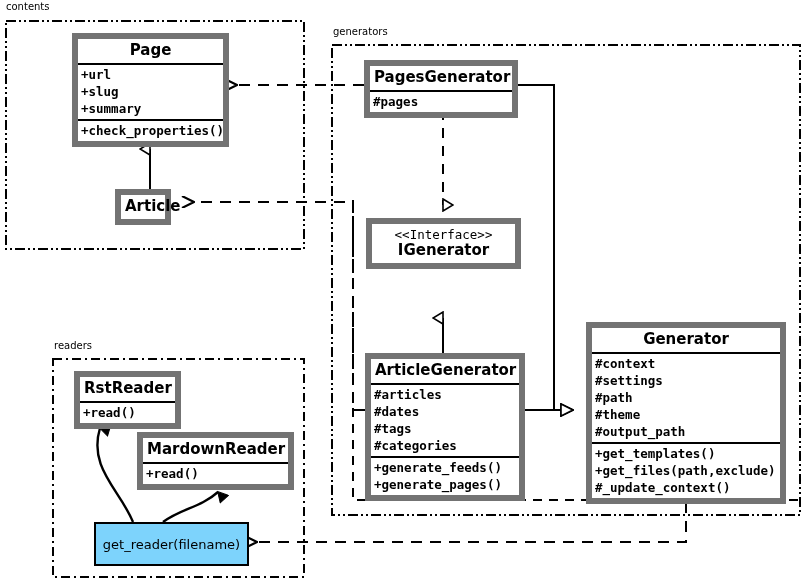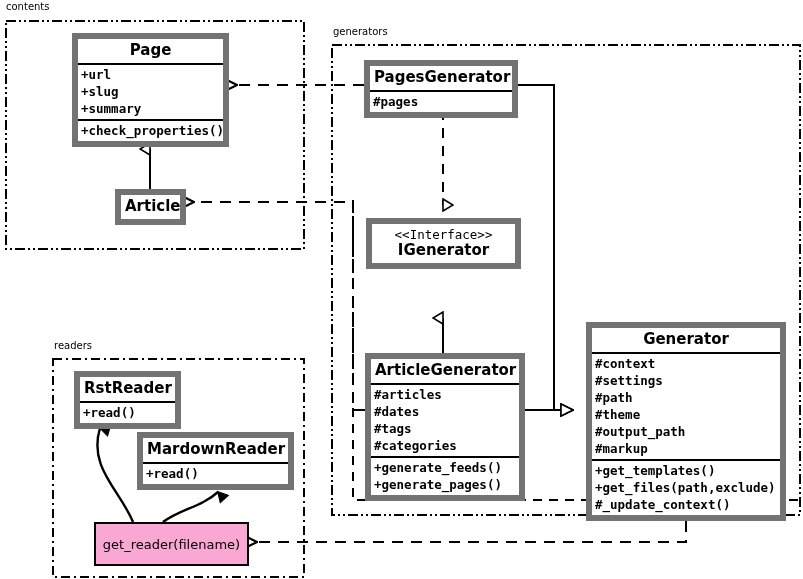--- a/index.html
+++ b/index.html
@@ -54,21 +54,21 @@
     font-weight:bold;
   }
   .cls .compartment div{
     line-height:1.36;
     white-space:nowrap;
   }
   .plainbox{
     position:absolute;
     box-sizing:border-box;
     border:2px solid #000;
-    background:#f9a8d4;
+    background:#7dd3fc;
     display:flex;align-items:center;justify-content:center;
     font-family:"DejaVu Sans", sans-serif;
     font-size:13px;
     color:#000;
   }
 </style>
 </head>
 <body>
 
 <div id="canvas">
@@ -158,21 +158,21 @@
     <div class="compartment">
       <div>+url</div>
       <div>+slug</div>
       <div>+summary</div>
     </div>
     <div class="compartment">
       <div>+check_properties()</div>
     </div>
   </div>
 
-  <div class="cls" style="left:115px;top:189px;width:71px;">
+  <div class="cls" style="left:115px;top:189px;width:56px;">
     <div class="title">Article</div>
   </div>
 
   <div class="cls" style="left:364px;top:60px;width:154px;">
     <div class="title">PagesGenerator</div>
     <div class="compartment">
       <div>#pages</div>
     </div>
   </div>
 
@@ -198,21 +198,20 @@
   </div>
 
   <div class="cls" style="left:586px;top:322px;width:200px;">
     <div class="title">Generator</div>
     <div class="compartment">
       <div>#context</div>
       <div>#settings</div>
       <div>#path</div>
       <div>#theme</div>
       <div>#output_path</div>
-      <div>#markup</div>
     </div>
     <div class="compartment">
       <div>+get_templates()</div>
       <div>+get_files(path,exclude)</div>
       <div>#_update_context()</div>
     </div>
   </div>
 
   <div class="cls" style="left:74px;top:371px;width:107px;">
     <div class="title">RstReader</div>

